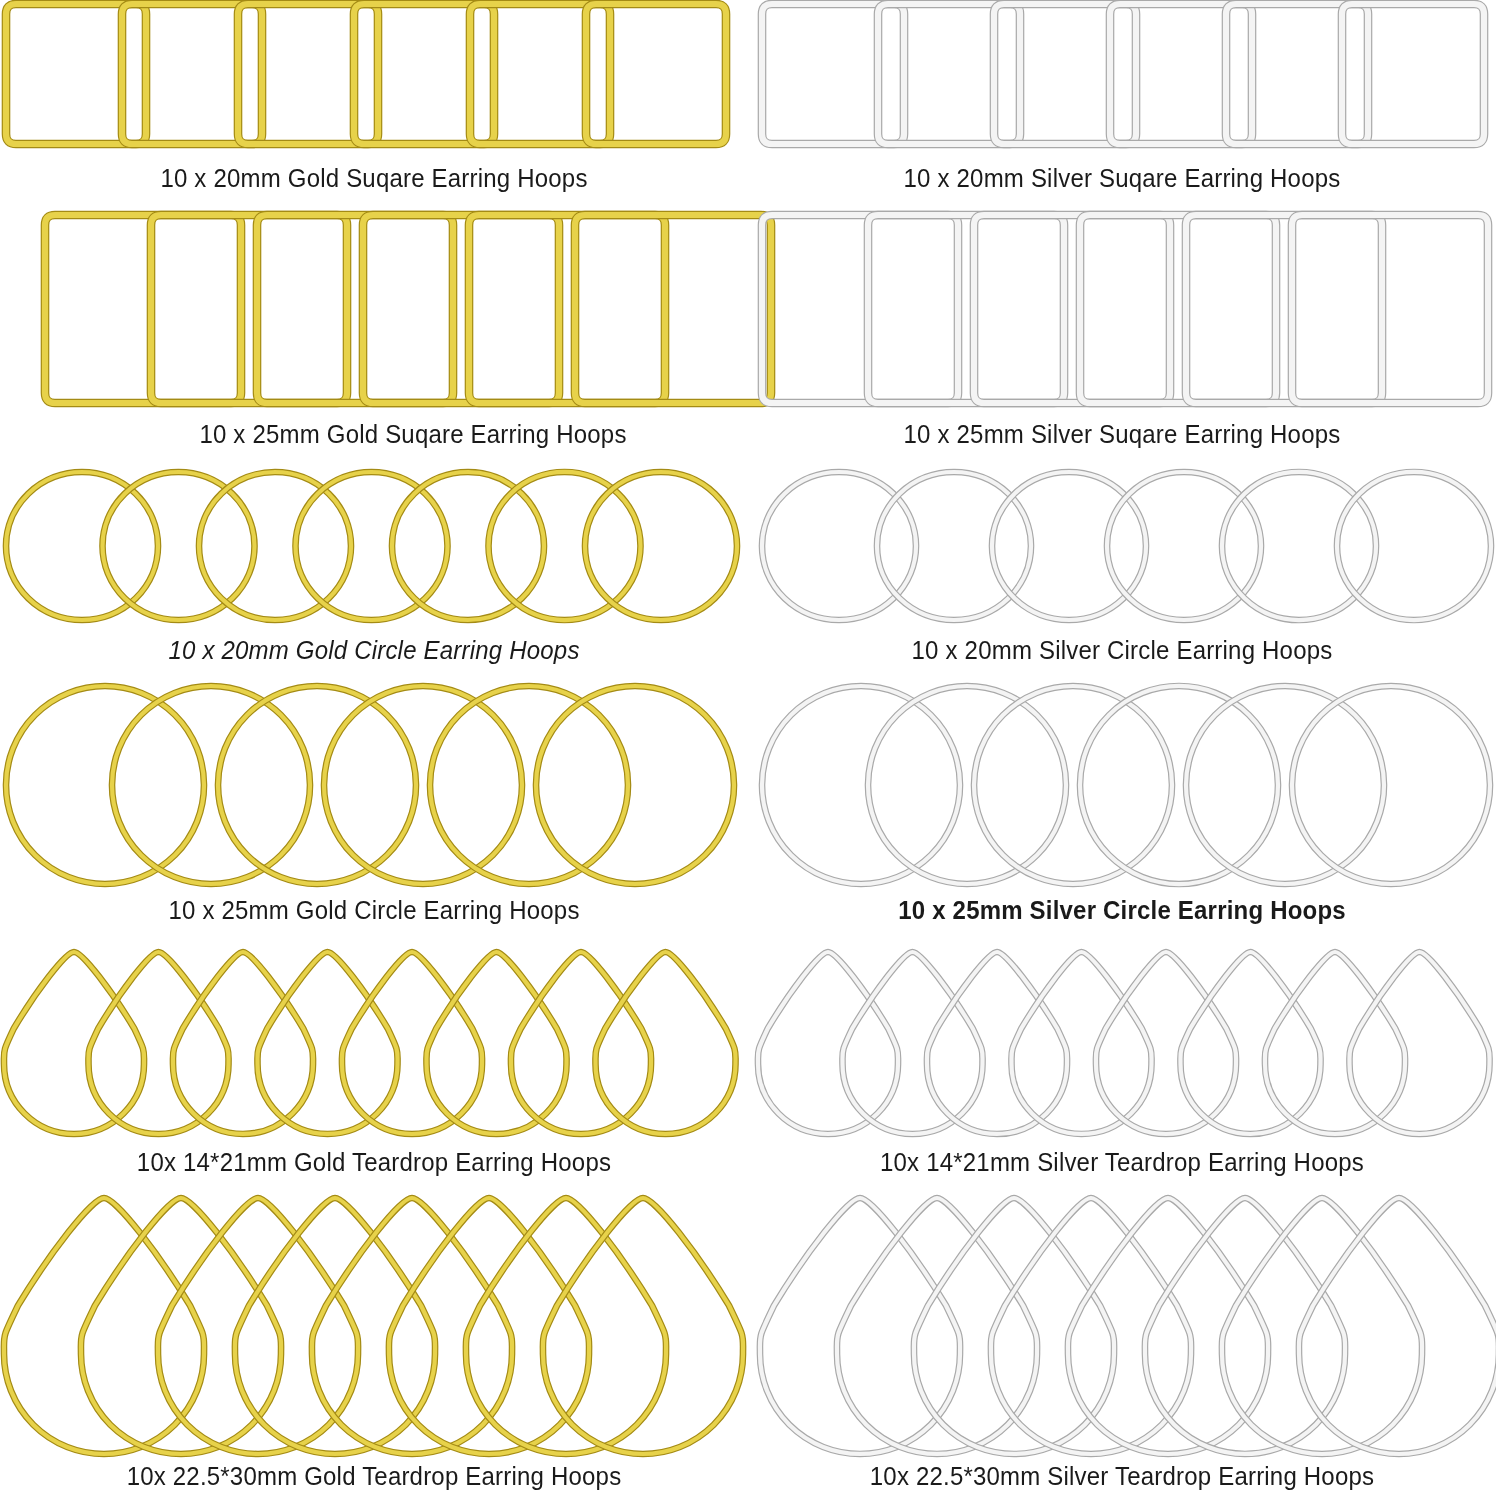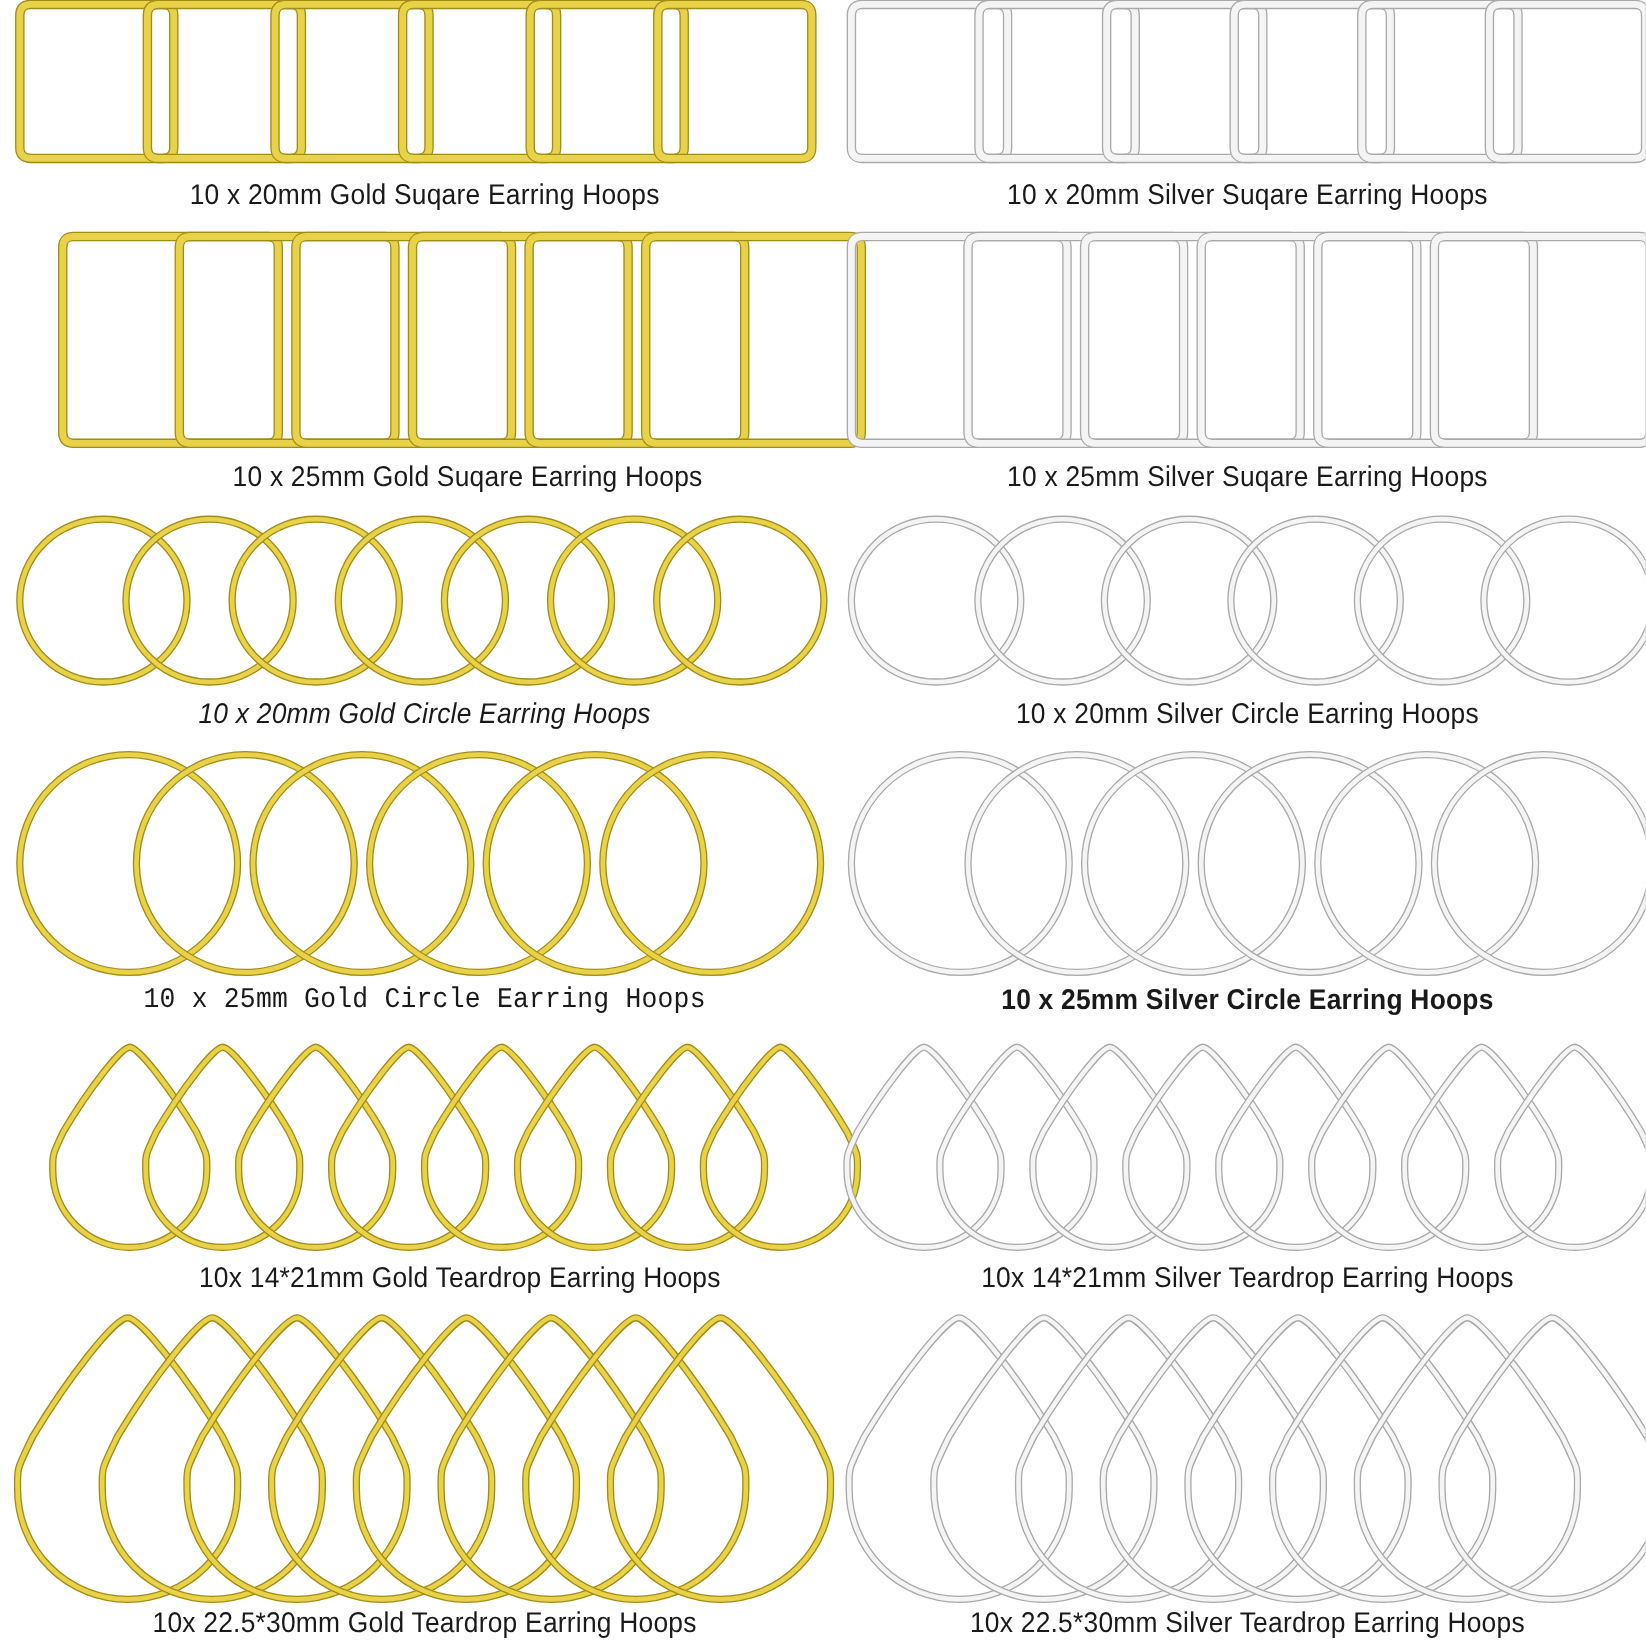--- a/index.html
+++ b/index.html
@@ -1,18 +1,18 @@
 <!DOCTYPE html>
 <html><head>
 <meta charset="utf-8">
 <style>
   html, body { margin: 0; padding: 0; background: #ffffff; }
   body { width: 1496px; height: 1496px; position: relative; overflow: hidden;
          font-family: "Liberation Sans", "DejaVu Sans", sans-serif; }
-  #canvas { position: absolute; left: 12px; top: 0; width: 1220px; height: 1496px; }
+  #canvas { position: absolute; left: 0; top: 0; width: 1220px; height: 1496px; }
   .panel { position: absolute; }
   .panel svg { position: absolute; left: 0; top: 0; overflow: visible; }
   .label { position: absolute; left: 0; width: 100%; text-align: center;
            font-size: 24px; color: #1a1a1a; letter-spacing: 0.2px; white-space: nowrap;
            transform: scaleY(1.08); }
 </style>
 </head>
 <body>
 
 <div id="canvas">
@@ -332,21 +332,21 @@
           <path d="M 474 86 A 77 74 0 1 0 628 86 A 77 74 0 1 0 474 86 Z" fill="none" stroke="#a9a9a9" stroke-width="6.6"></path>
           <path d="M 474 86 A 77 74 0 1 0 628 86 A 77 74 0 1 0 474 86 Z" fill="none" stroke="#f4f4f4" stroke-width="4.2"></path>
         </g>
         <g>
           <path d="M 589 86 A 77 74 0 1 0 743 86 A 77 74 0 1 0 589 86 Z" fill="none" stroke="#a9a9a9" stroke-width="6.6"></path>
           <path d="M 589 86 A 77 74 0 1 0 743 86 A 77 74 0 1 0 589 86 Z" fill="none" stroke="#f4f4f4" stroke-width="4.2"></path>
         </g>
       </svg>
     <div class="label" style="top: 176px;">10 x 20mm Silver Circle Earring Hoops</div>
   </div>
-  <div class="panel" style="left: 0px; top: 670px; width: 748px; height: 270px; font-family: Liberation Mono, monospace;">
+  <div class="panel" style="left: 0px; top: 670px; width: 748px; height: 270px;">
     <svg width="748" height="270">
         <g>
           <path d="M 6 115 A 99 99 0 1 0 204 115 A 99 99 0 1 0 6 115 Z" fill="none" stroke="#a48b14" stroke-width="6.6"></path>
           <path d="M 6 115 A 99 99 0 1 0 204 115 A 99 99 0 1 0 6 115 Z" fill="none" stroke="#e7d24a" stroke-width="4.2"></path>
         </g>
         <g>
           <path d="M 112 115 A 99 99 0 1 0 310 115 A 99 99 0 1 0 112 115 Z" fill="none" stroke="#a48b14" stroke-width="6.6"></path>
           <path d="M 112 115 A 99 99 0 1 0 310 115 A 99 99 0 1 0 112 115 Z" fill="none" stroke="#e7d24a" stroke-width="4.2"></path>
         </g>
         <g>
@@ -390,21 +390,21 @@
           <path d="M 438 115 A 99 99 0 1 0 636 115 A 99 99 0 1 0 438 115 Z" fill="none" stroke="#a9a9a9" stroke-width="6.6"></path>
           <path d="M 438 115 A 99 99 0 1 0 636 115 A 99 99 0 1 0 438 115 Z" fill="none" stroke="#f4f4f4" stroke-width="4.2"></path>
         </g>
         <g>
           <path d="M 544 115 A 99 99 0 1 0 742 115 A 99 99 0 1 0 544 115 Z" fill="none" stroke="#a9a9a9" stroke-width="6.6"></path>
           <path d="M 544 115 A 99 99 0 1 0 742 115 A 99 99 0 1 0 544 115 Z" fill="none" stroke="#f4f4f4" stroke-width="4.2"></path>
         </g>
       </svg>
     <div class="label" style="top: 226px;">10 x 25mm Silver Circle Earring Hoops</div>
   </div>
-  <div class="panel" style="left: 0px; top: 940px; width: 748px; height: 250px; margin-left: 32px;">
+  <div class="panel" style="left: 0px; top: 940px; width: 748px; height: 250px;">
     <svg width="748" height="250">
         <g>
           <path d="M 74 12
             C 82.4 12 112.5 52.04 134.2 88.44
             C 145.4 112.10000000000001 144 110 144 124
             A 70 70 0 0 1 4 124
             C 4 110 2.5999999999999943 112.10000000000001 13.800000000000004 88.44
             C 35.5 52.04 65.6 12 74 12 Z" fill="none" stroke="#a48b14" stroke-width="6.6"></path>
           <path d="M 74 12
             C 82.4 12 112.5 52.04 134.2 88.44

